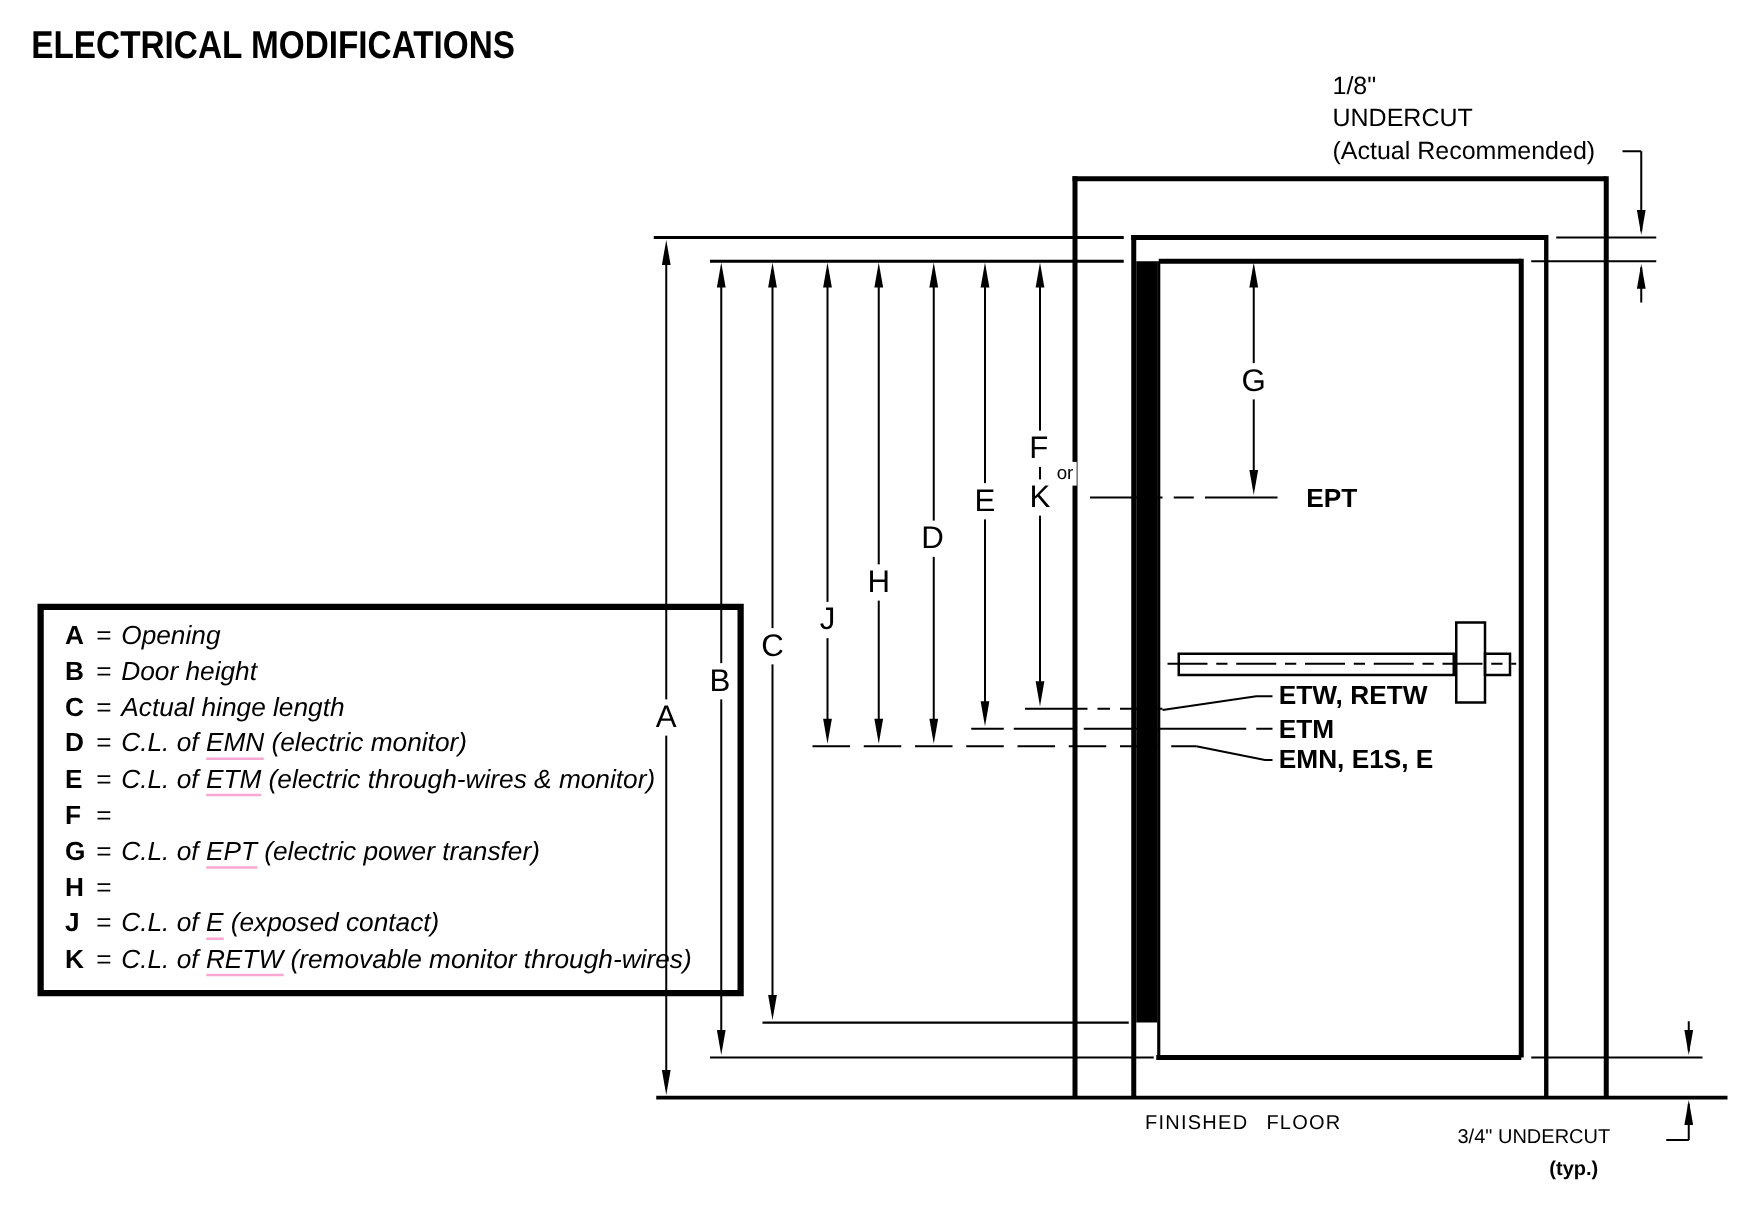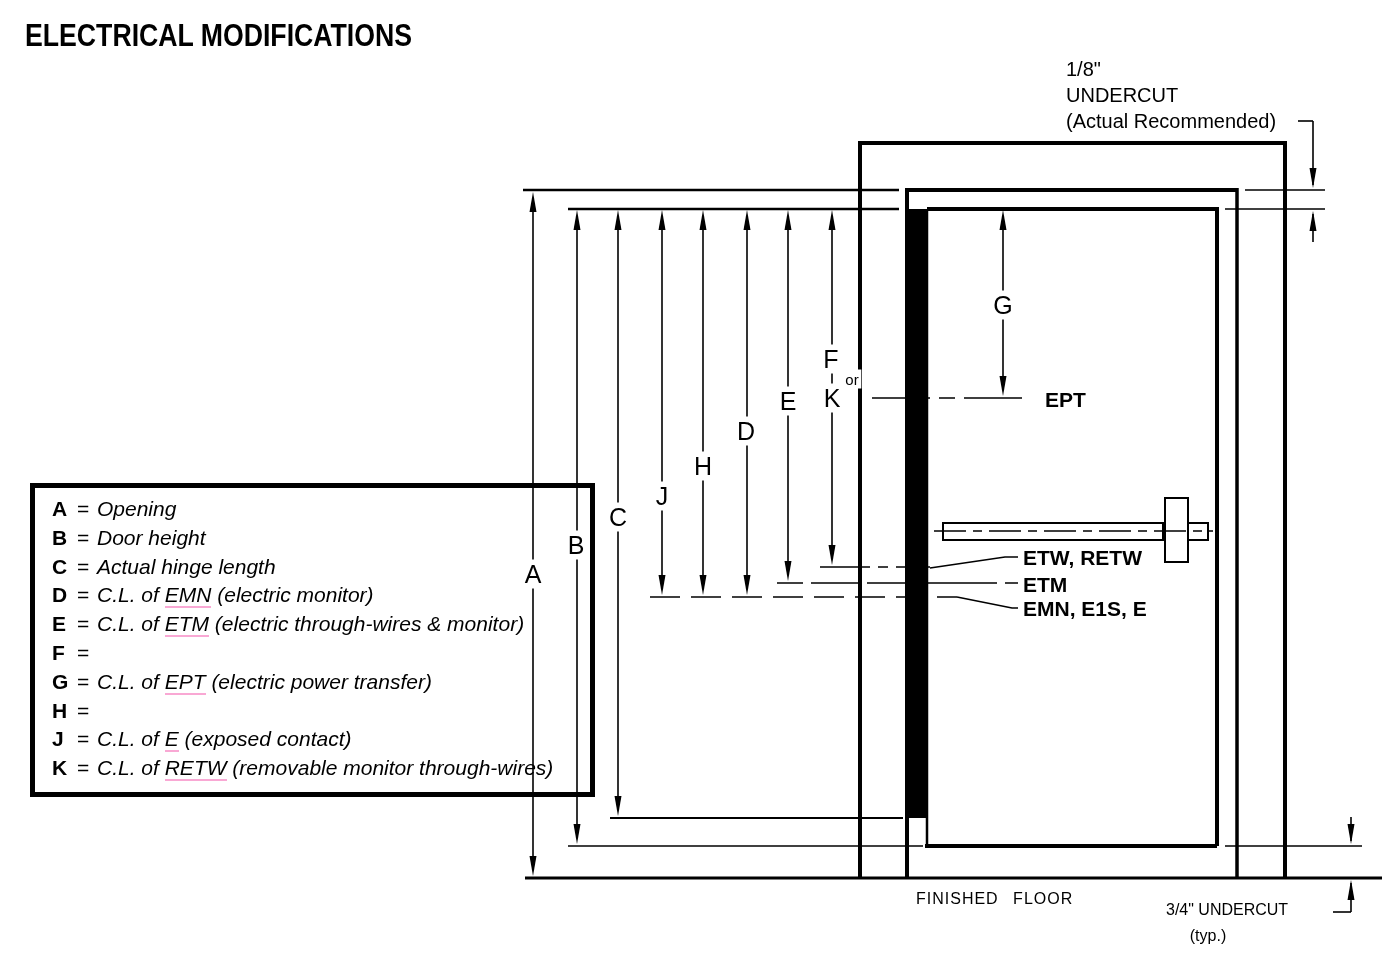--- a/index.html
+++ b/index.html
@@ -234,15 +234,15 @@
     <div>(Actual Recommended)</div>
   </div>
 
   <div class="ann bold vcenter" style="left:1045px; top:399px;">EPT</div>
   <div class="ann bold vcenter" style="left:1023px; top:557px;">ETW, RETW</div>
   <div class="ann bold vcenter" style="left:1023px; top:584px;">ETM</div>
   <div class="ann bold vcenter" style="left:1023px; top:608px;">EMN, E1S, E</div>
 
   <div class="ann floor-label vcenter" style="left:916px; top:899px;">FINISHED FLOOR</div>
   <div class="ann vcenter" style="left:1166px; top:910px;">3/4" UNDERCUT</div>
-  <div class="ann center" style="left:1208px; top:936px;">(typ.)</div>
+  <div class="ann center" style="left:1259px; top:936px;font-weight:bold;">(typ.)</div>
 
 </div>
 
 </body></html>

